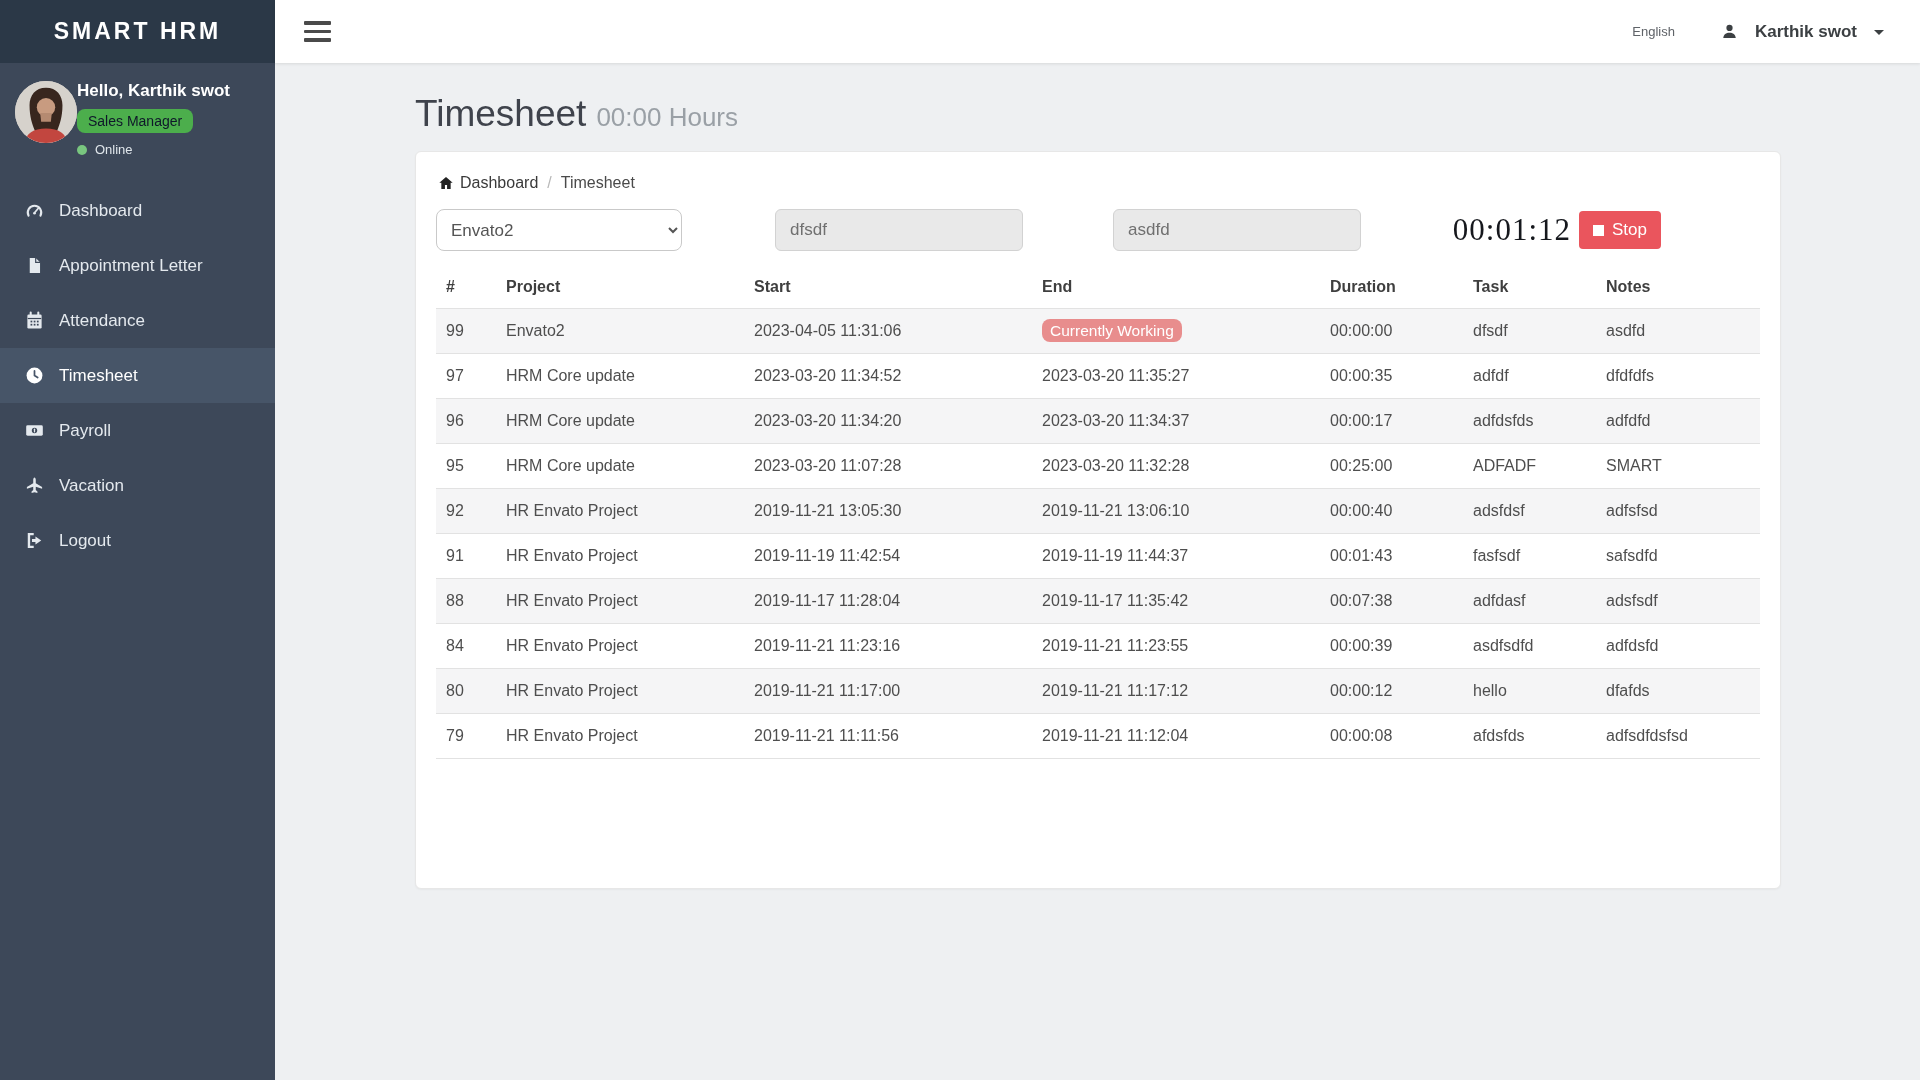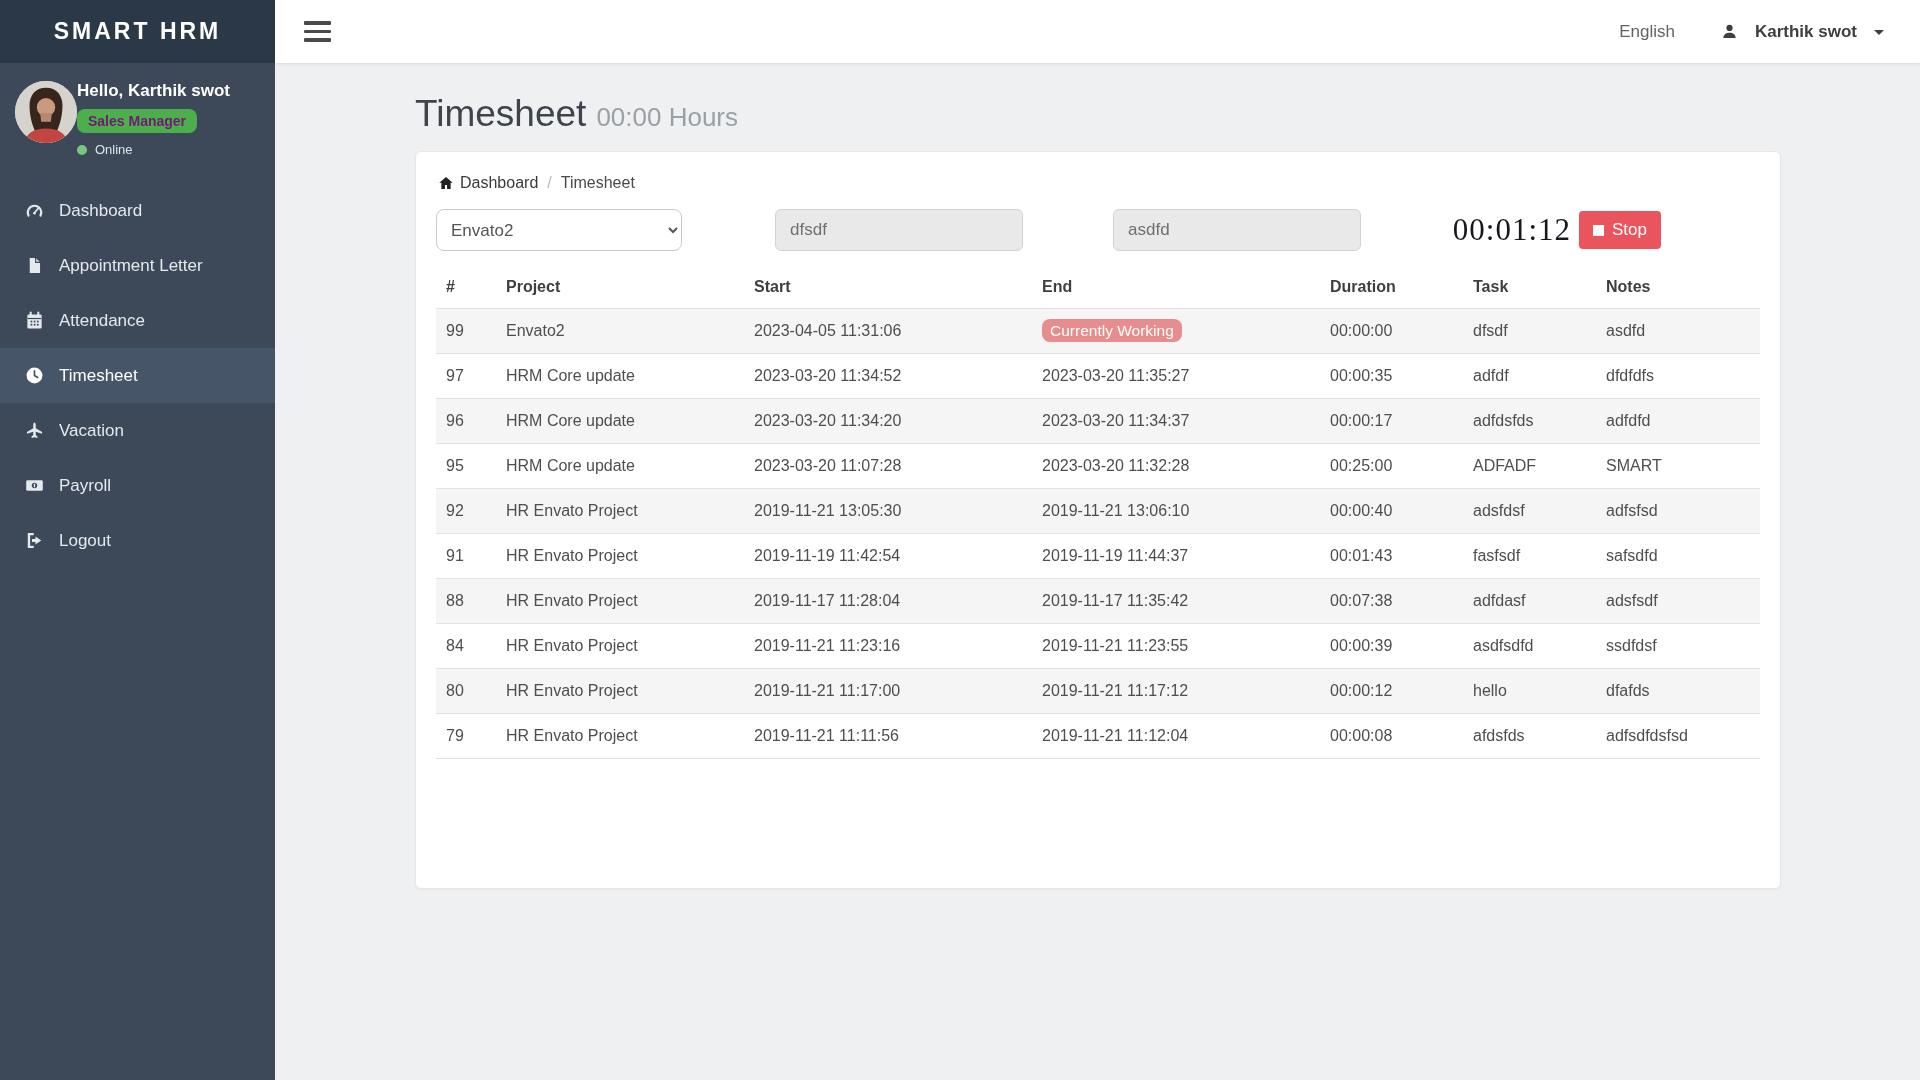--- a/index.html
+++ b/index.html
@@ -15,38 +15,38 @@
     background:#eef0f2;color:#3f434c;
   }
   
   .sidebar{width:275px;flex:none;background:var(--sidebar-bg);color:#e9edf2;display:flex;flex-direction:column;}
   .logo{height:63px;background:var(--logo-bg);color:#fff;display:flex;align-items:center;justify-content:center;
         font-size:23px;font-weight:700;letter-spacing:3px;}
   .profile{padding:18px 15px 16px;display:flex;}
   .avatar{width:62px;height:62px;border-radius:50%;overflow:hidden;flex:none;background:#d6d2cc;}
   .avatar svg{display:block;width:100%;height:100%;}
   .greeting{font-size:17px;font-weight:700;color:#fff;white-space:nowrap;}
-  .role-badge{display:inline-block;margin-top:8px;background:var(--brand-green);color:#701a75;
-              font-size:14px;font-weight:700;padding:4px 11px;border-radius:8px;}
+  .role-badge{display:inline-block;margin-top:8px;background:var(--brand-green);color:#0f172a;
+              font-size:14px;font-weight:400;padding:4px 11px;border-radius:8px;}
   .status{margin-top:9px;font-size:13px;color:#dfe5ea;display:flex;align-items:center;gap:8px;}
   .dot{width:10px;height:10px;border-radius:50%;background:var(--online-green);}
   .nav{margin-top:10px;}
   .nav-item{height:55px;display:flex;align-items:center;gap:15px;padding:0 24px;
             font-size:17px;color:#e4e9ee;cursor:pointer;}
   .nav-item.active{background:var(--active-bg);color:#fff;}
   .nav-icon{width:20px;display:flex;align-items:center;justify-content:center;}
   .nav-icon svg{width:19px;height:19px;}
   
   .main{flex:1;display:flex;flex-direction:column;min-width:0;}
   .topbar{height:63px;flex:none;background:#fff;display:flex;align-items:center;
           padding:0 36px 0 27px;box-shadow:0 1px 3px rgba(0,0,0,.10);position:relative;z-index:2;}
   .hamburger{display:flex;flex-direction:column;gap:5px;cursor:pointer;padding:4px 2px;}
   .hamburger span{width:27px;height:3.5px;background:#4a4a4a;border-radius:1px;}
   .topbar-right{margin-left:auto;display:flex;align-items:center;gap:46px;}
-  .lang{font-size:17px;color:#5f6368;cursor:pointer;}
+  .lang{font-size:13px;color:#5f6368;cursor:pointer;}
   .user-menu{display:flex;align-items:center;gap:17px;font-size:17px;font-weight:700;color:#3c4043;cursor:pointer;}
   .user-menu svg{width:17px;height:17px;fill:#3c4043;}
   .caret{width:0;height:0;border:5px solid transparent;border-top-color:#3c4043;margin-top:6px;}
   .content{flex:1;padding:30px 0 0 140px;}
   .page-title{display:flex;align-items:baseline;gap:10px;}
   .page-title .main-t{font-size:37px;color:#3f434c;}
   .page-title .sub{font-size:26px;color:#9aa0a6;}
   
   .card{margin-top:16px;width:1366px;background:#fff;border:1px solid #e7e7e7;border-radius:6px;
         padding:20px;min-height:738px;box-shadow:0 1px 2px rgba(0,0,0,.04);}
@@ -145,34 +145,34 @@
           <svg viewBox="0 0 24 24" fill="currentColor">
             <circle cx="12" cy="12" r="10"></circle>
             <path d="M12 6.2V12l4 2.6" stroke="var(--active-bg)" stroke-width="2.2" fill="none" stroke-linecap="round"></path>
           </svg>
         </span>
         <span class="nav-label">Timesheet</span>
       </div>
       <div class="nav-item">
         <span class="nav-icon">
           <svg viewBox="0 0 24 24" fill="currentColor">
-            <path d="M12 1.8c.9 0 1.6 1.3 1.6 3V9l8 4.8v2.3l-8-2.4v4.1l2.1 1.7v2l-3.7-1.1-3.7 1.1v-2l2.1-1.7v-4.1l-8 2.4v-2.3L10.4 9V4.8c0-1.7.7-3 1.6-3z"></path>
-          </svg>
-        </span>
-        <span class="nav-label">Vacation</span>
-      </div>
-      <div class="nav-item">
-        <span class="nav-icon">
-          <svg viewBox="0 0 24 24" fill="currentColor">
             <rect x="1.5" y="5.5" width="21" height="13" rx="1.8"></rect>
             <circle cx="12" cy="12" r="3.4" fill="var(--sidebar-bg)"></circle>
             <path d="M12 10.3v3.4" stroke="currentColor" stroke-width="1.6" stroke-linecap="round"></path>
           </svg>
         </span>
         <span class="nav-label">Payroll</span>
+      </div>
+      <div class="nav-item">
+        <span class="nav-icon">
+          <svg viewBox="0 0 24 24" fill="currentColor">
+            <path d="M12 1.8c.9 0 1.6 1.3 1.6 3V9l8 4.8v2.3l-8-2.4v4.1l2.1 1.7v2l-3.7-1.1-3.7 1.1v-2l2.1-1.7v-4.1l-8 2.4v-2.3L10.4 9V4.8c0-1.7.7-3 1.6-3z"></path>
+          </svg>
+        </span>
+        <span class="nav-label">Vacation</span>
       </div>
       <div class="nav-item">
         <span class="nav-icon">
           <svg viewBox="0 0 24 24" fill="currentColor">
             <path d="M3.5 2.5H11v3H6.5v13H11v3H3.5z"></path>
             <path d="M13.2 6.8L20.5 12l-7.3 5.2v-3.4H8.8v-3.6h4.4z"></path>
           </svg>
         </span>
         <span class="nav-label">Logout</span>
       </div>
@@ -316,21 +316,21 @@
               <td>adfdasf</td>
               <td>adsfsdf</td>
             </tr>
             <tr>
               <td>84</td>
               <td>HR Envato Project</td>
               <td>2019-11-21 11:23:16</td>
               <td>2019-11-21 11:23:55</td>
               <td>00:00:39</td>
               <td>asdfsdfd</td>
-              <td>ssdfdsf</td>
+              <td>adfdsfd</td>
             </tr>
             <tr>
               <td>80</td>
               <td>HR Envato Project</td>
               <td>2019-11-21 11:17:00</td>
               <td>2019-11-21 11:17:12</td>
               <td>00:00:12</td>
               <td>hello</td>
               <td>dfafds</td>
             </tr>

